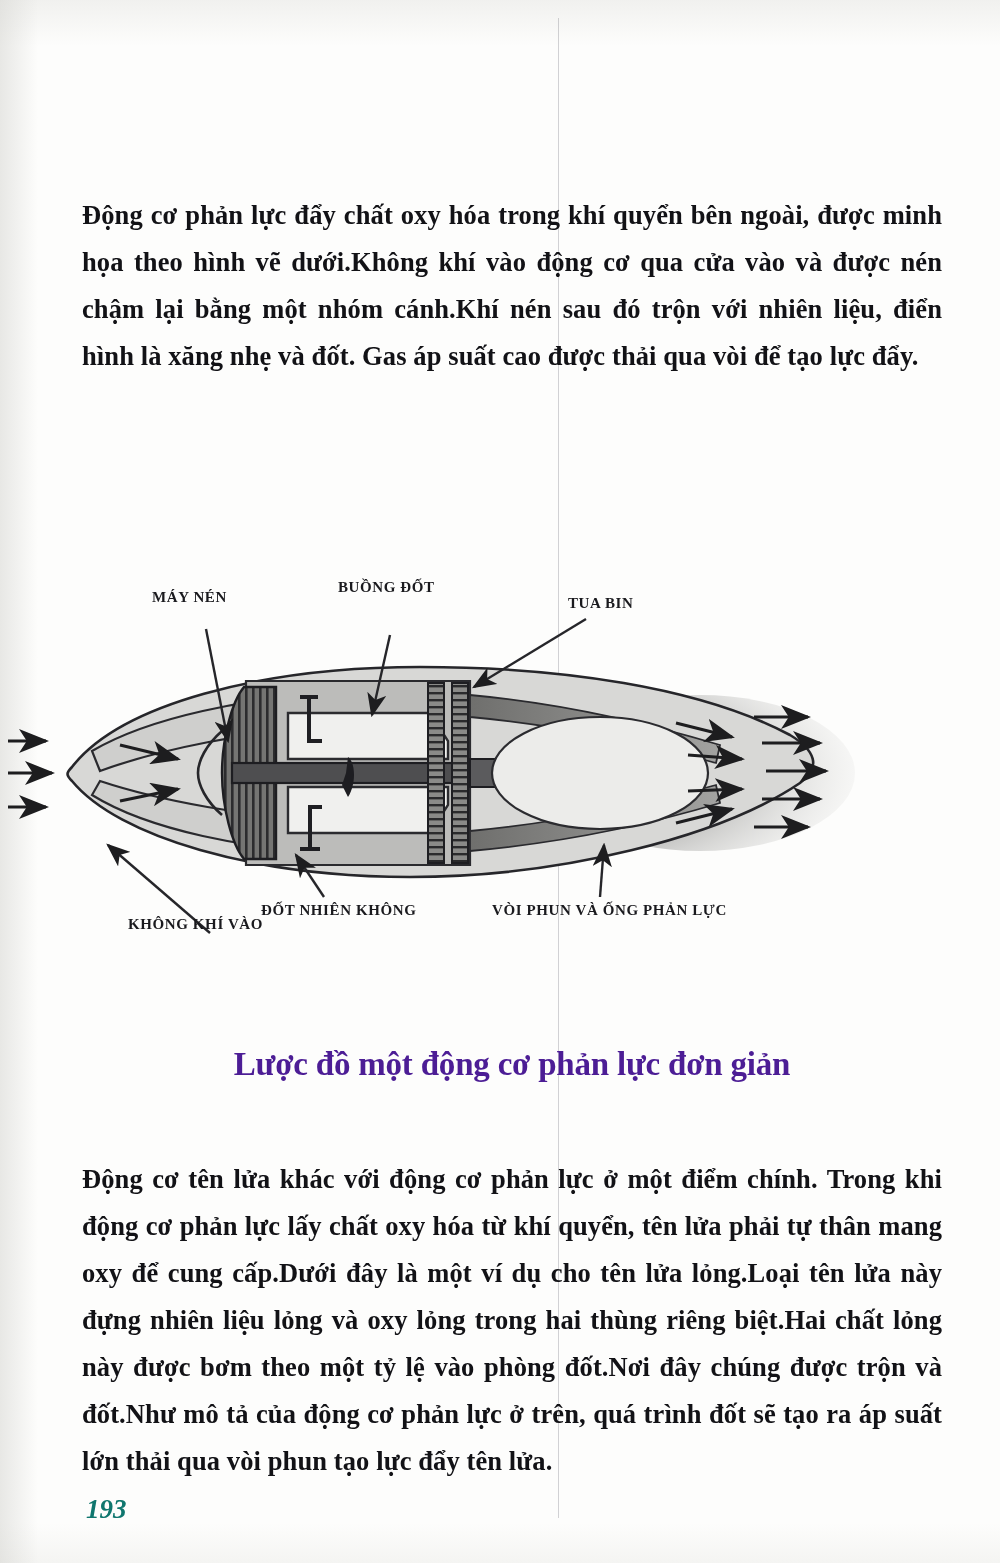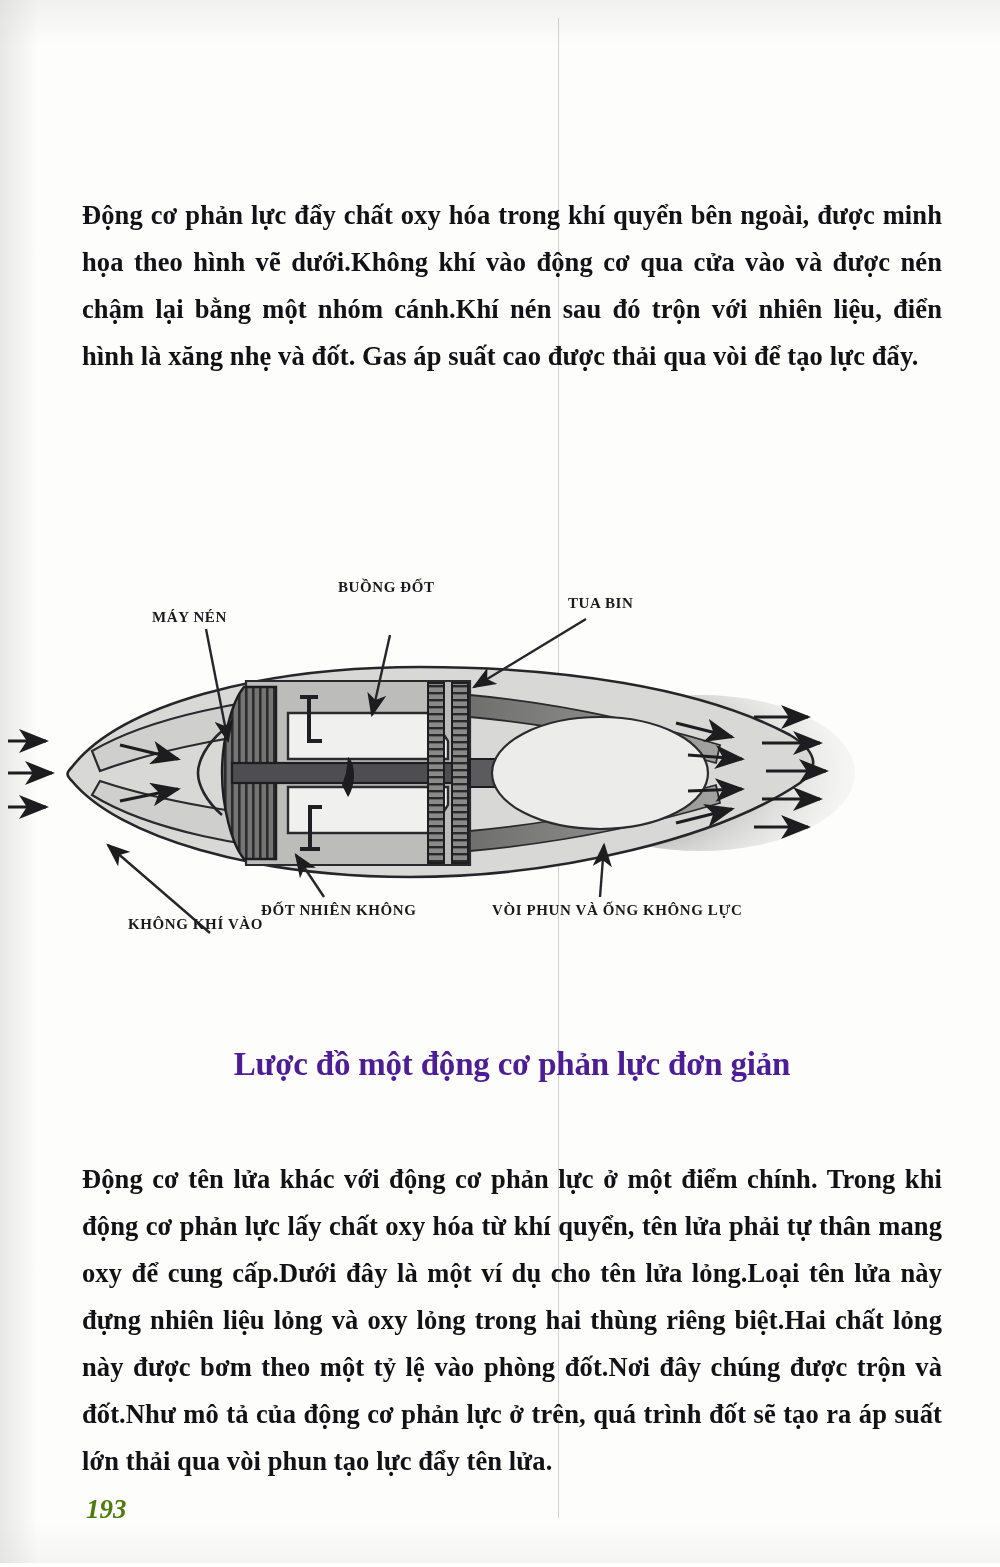--- a/index.html
+++ b/index.html
@@ -64,21 +64,21 @@
     color: #4c1d95;
   }
 
   #page-number {
     position: absolute;
     left: 86px;
     top: 1494px;
     font-size: 27px;
     font-weight: bold;
     font-style: italic;
-    color: #4d7c0f;
+    color: #0f766e;
   }
 
   
   #figure {
     position: absolute;
     left: 0px;
     top: 545px;
     width: 1000px;
     height: 430px;
   }
@@ -86,21 +86,21 @@
 
   .fig-label {
     position: absolute;
     font-family: "Liberation Serif", "DejaVu Serif", serif;
     font-weight: bold;
     font-size: 15px;
     letter-spacing: 0.6px;
     color: #1a1a1e;
     white-space: nowrap;
   }
-  #label-compressor   { left: 152px; top: 609px; }
+  #label-compressor   { left: 152px; top: 589px; }
   #label-combustor    { left: 338px; top: 567px; margin-top: 12px; }
   #label-turbine      { left: 568px; top: 595px; }
   #label-fuelburn     { left: 261px; top: 902px; }
   #label-nozzle       { left: 492px; top: 902px; }
   #label-airintake    { left: 128px; top: 916px; }
 </style>
 </head>
 <body>
 
 <div id="page">
@@ -223,21 +223,21 @@
         <path d="M 600,352 L 604,300" marker-end="url(#arrowTip)"></path>
         <path d="M 210,388 L 108,300" marker-end="url(#arrowTip)"></path>
       </g>
     </svg>
   </div>
 
   <div class="fig-label" id="label-compressor">MÁY NÉN</div>
   <div class="fig-label" id="label-combustor">BUỒNG ĐỐT</div>
   <div class="fig-label" id="label-turbine">TUA BIN</div>
   <div class="fig-label" id="label-fuelburn">ĐỐT NHIÊN KHÔNG</div>
-  <div class="fig-label" id="label-nozzle">VÒI PHUN VÀ ỐNG KHÔNG LỰC</div>
+  <div class="fig-label" id="label-nozzle">VÒI PHUN VÀ ỐNG PHẢN LỰC</div>
   <div class="fig-label" id="label-airintake">KHÔNG KHÍ VÀO</div>
 
   <div id="section-heading">Lược đồ một động cơ phản lực đơn giản</div>
 
   <div class="body-text" id="para-rocket">Động cơ tên lửa khác với động cơ phản lực ở một điểm chính. Trong khi động cơ phản lực lấy chất oxy hóa từ khí quyển, tên lửa phải tự thân mang oxy để cung cấp.Dưới đây là một ví dụ cho tên lửa lỏng.Loại tên lửa này đựng nhiên liệu lỏng và oxy lỏng trong hai thùng riêng biệt.Hai chất lỏng này được bơm theo một tỷ lệ vào phòng đốt.Nơi đây chúng được trộn và đốt.Như mô tả của động cơ phản lực ở trên, quá trình đốt sẽ tạo ra áp suất lớn thải qua vòi phun tạo lực đẩy tên lửa.</div>
 
   <div id="page-number">193</div>
 
 </div>
 

